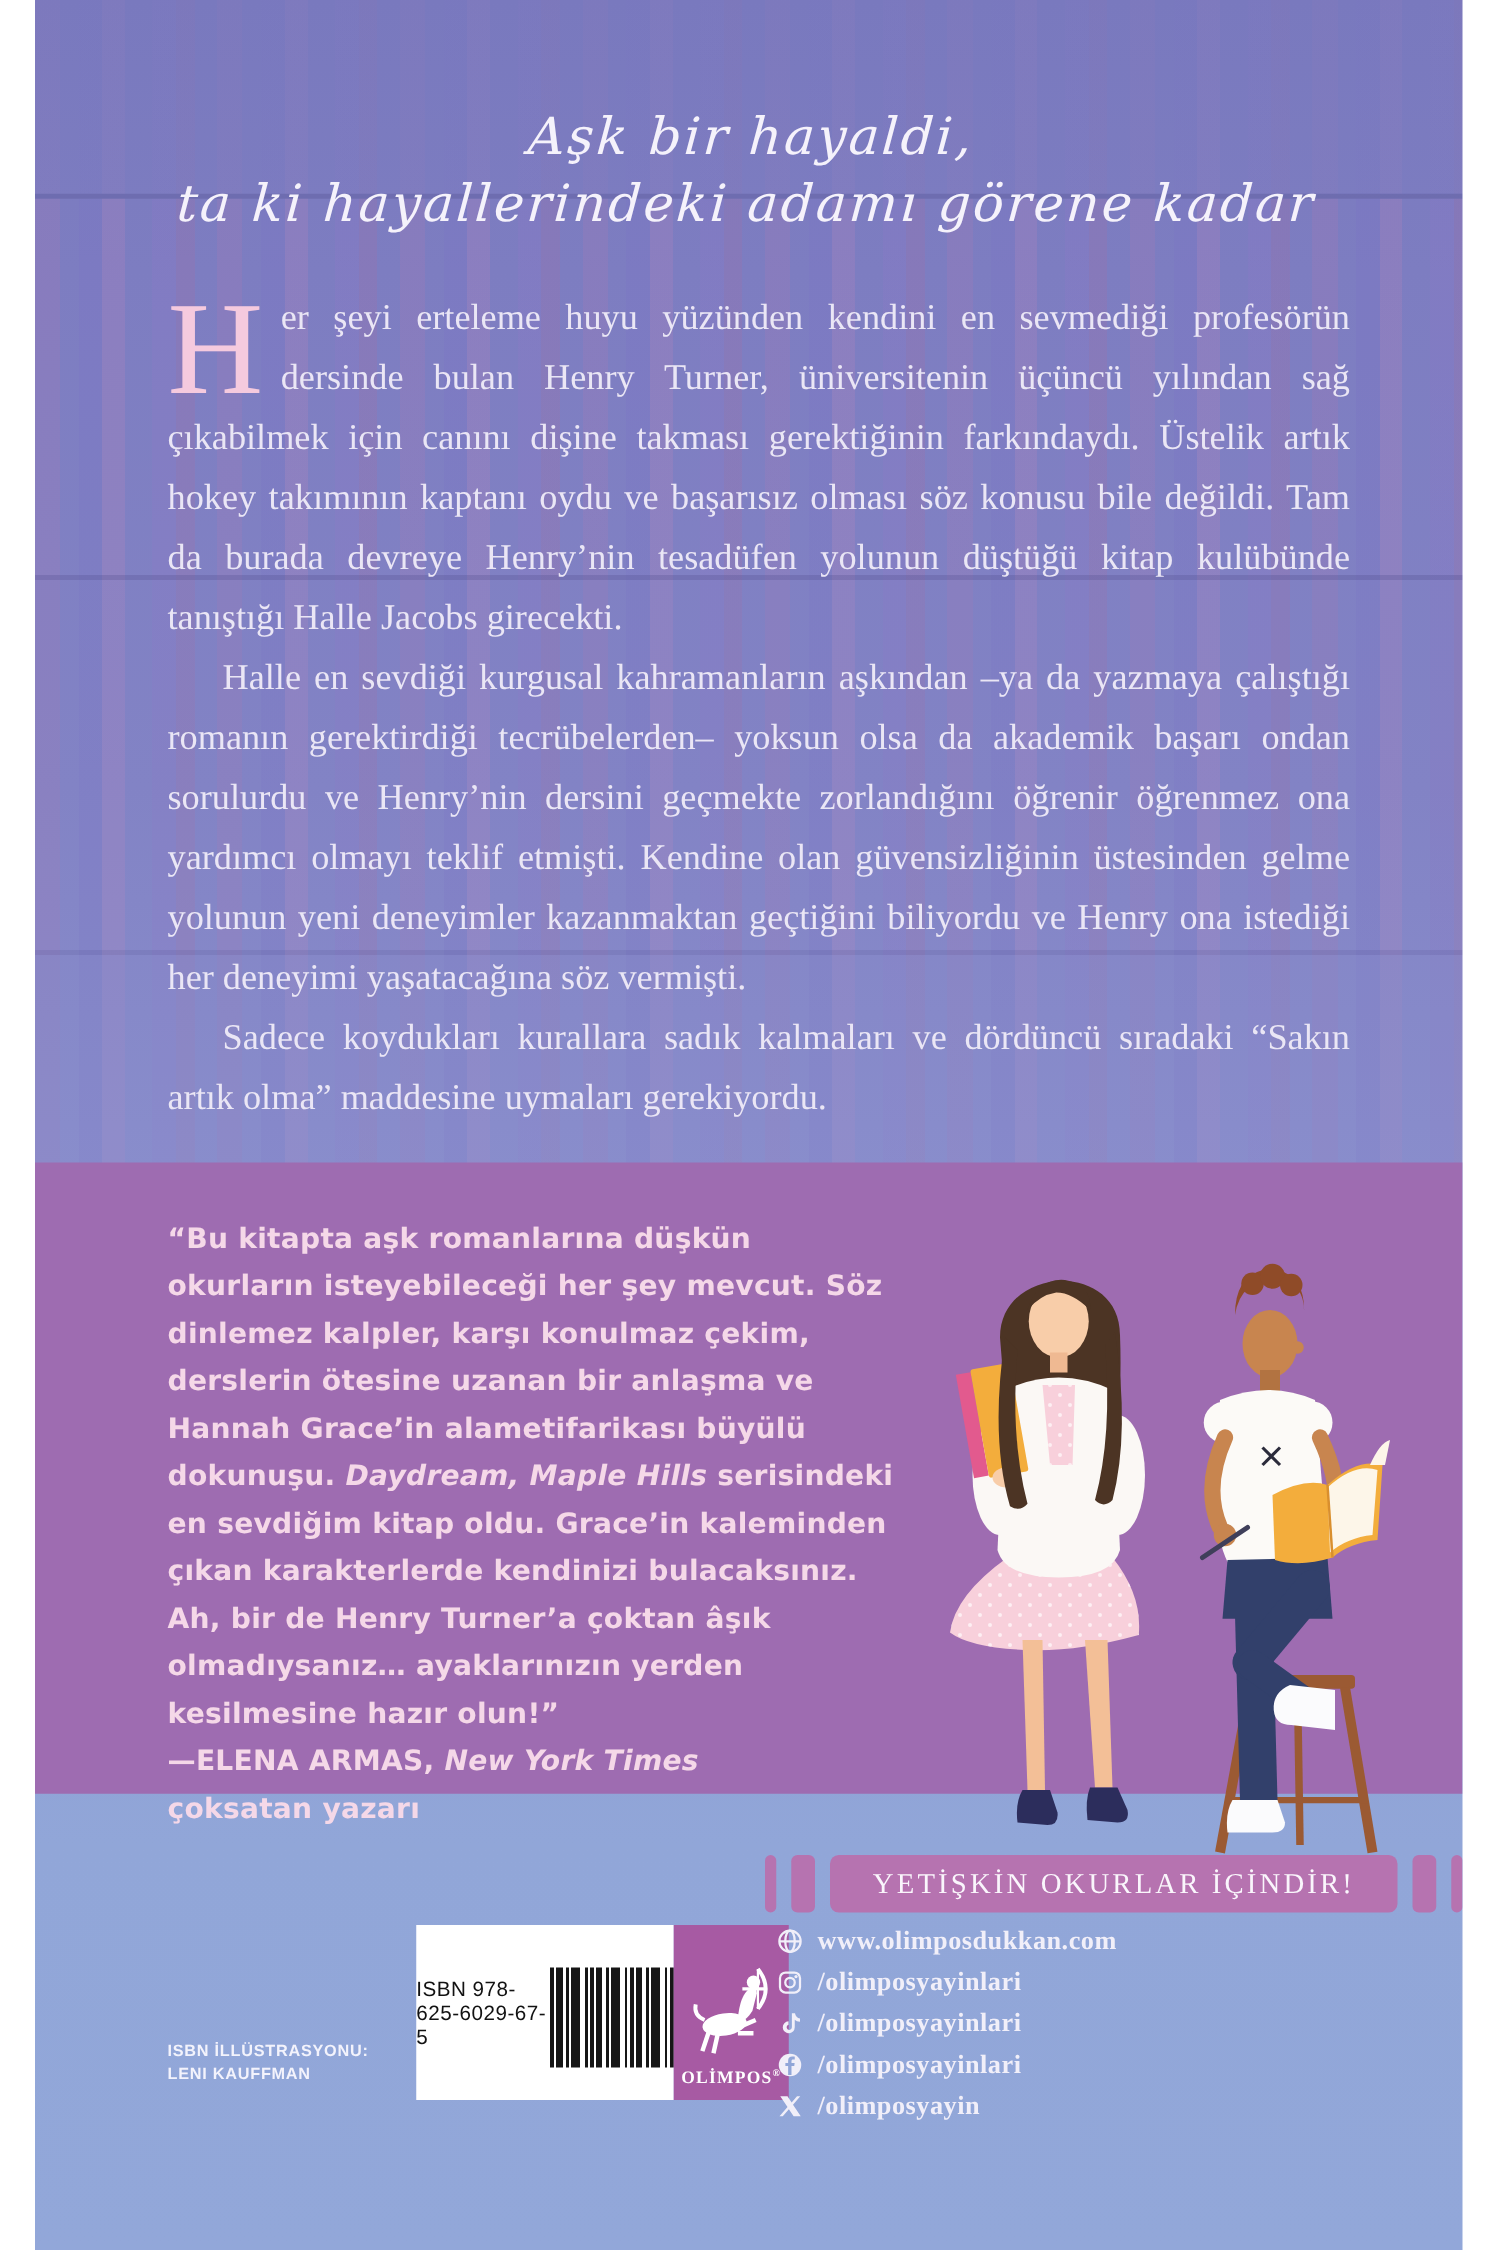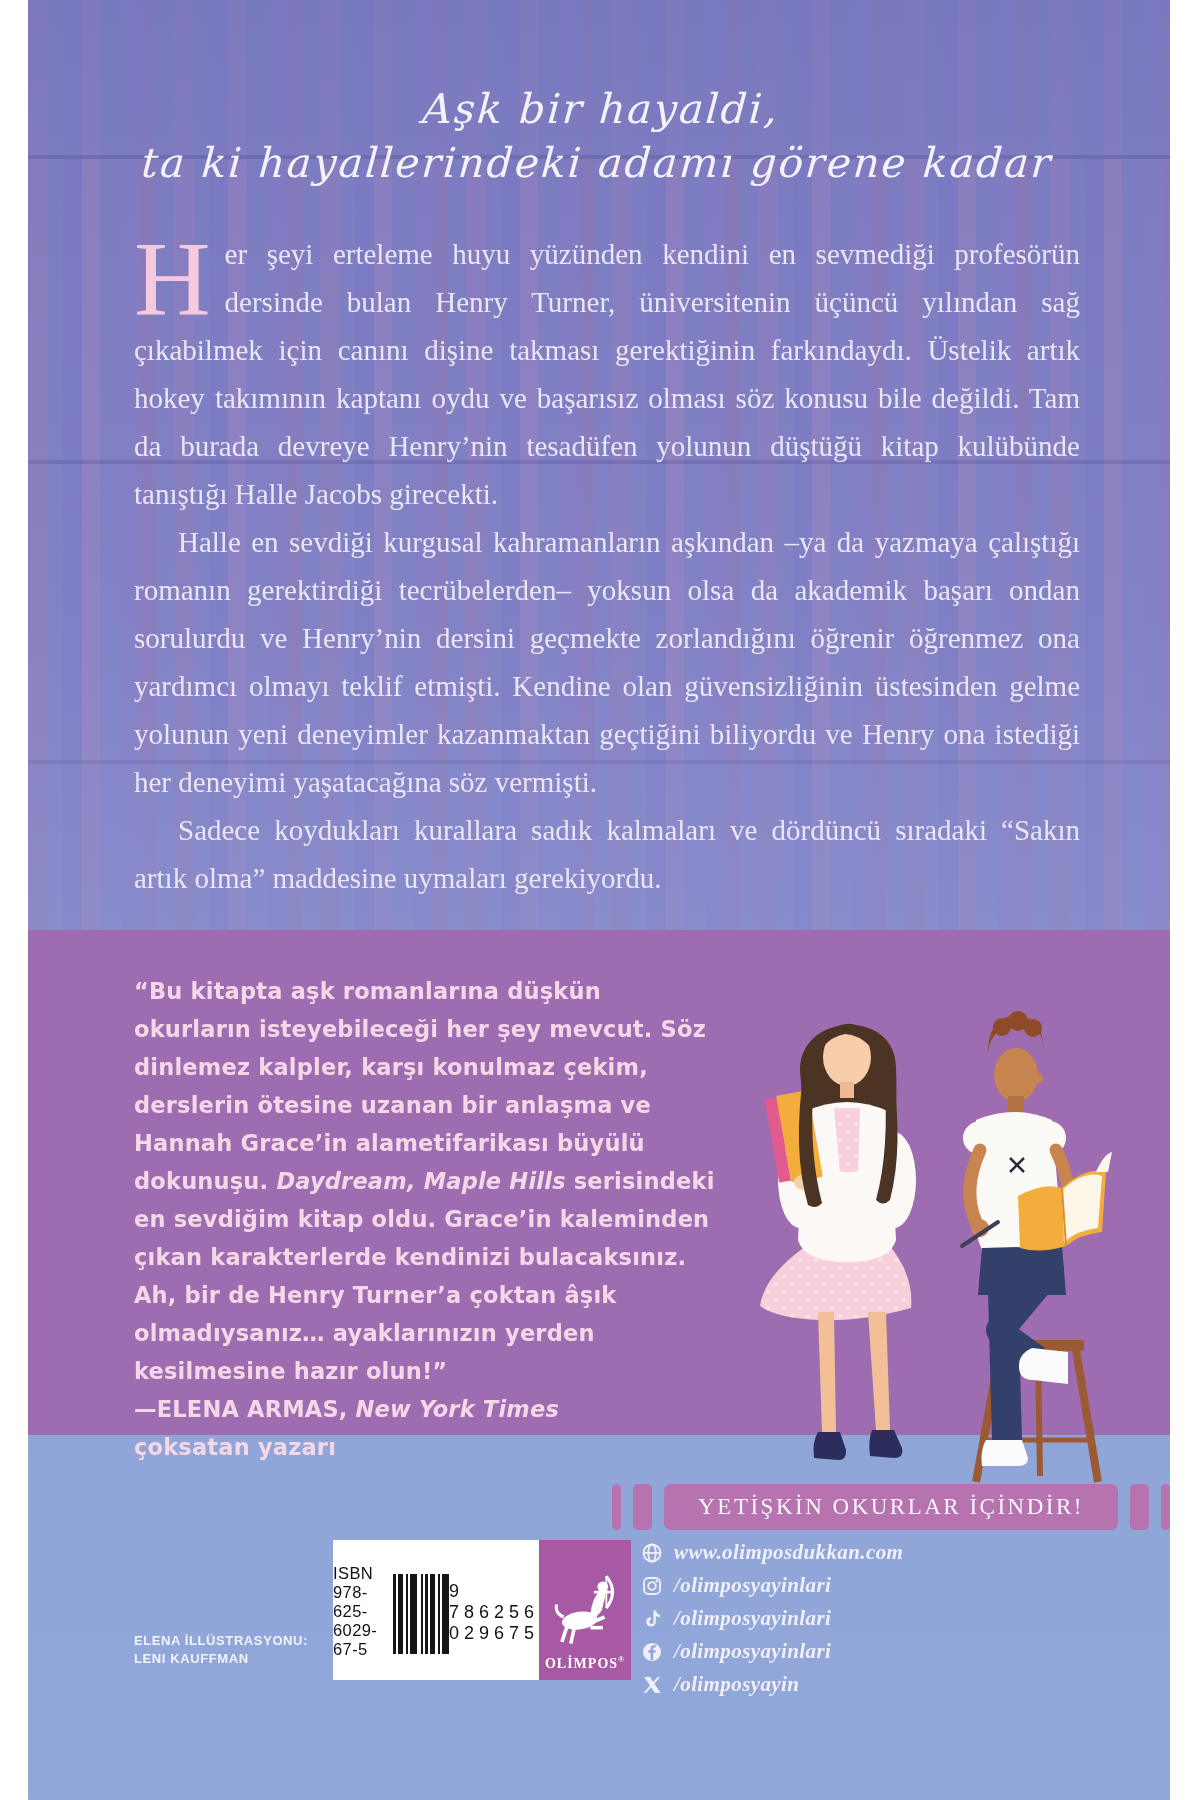--- a/index.html
+++ b/index.html
@@ -66,21 +66,21 @@
         background:repeating-linear-gradient(90deg,#161616 0 3px,#fff 3px 5px,#161616 5px 10px,
           #fff 10px 13px,#161616 13px 15px,#fff 15px 17px,#161616 17px 24px,#fff 24px 28px,
           #161616 28px 30px,#fff 30px 32px);}
   .digits{font-size:18px;color:#121212;letter-spacing:5px;margin-top:2px;}
   .logo-box{position:absolute;left:511px;top:1540px;width:92px;height:140px;background:#a75aa3;
           display:flex;flex-direction:column;align-items:center;justify-content:flex-end;
           padding-bottom:8px;box-sizing:border-box;}
   .logo-text{font-family:"Liberation Serif",serif;font-size:14px;font-weight:bold;
           letter-spacing:1px;color:#ffffff;margin-top:4px;}
   .logo-text sup{font-size:8px;}
-  .social{position:absolute;left:612px;top:1536px;color:#f1eff9;font-style:italic;}
+  .social{position:absolute;left:592px;top:1536px;color:#f1eff9;}
   .social-row{display:flex;align-items:center;height:33px;gap:10px;}
   .social-label{font-family:"Liberation Serif",serif;font-size:21px;font-weight:bold;letter-spacing:.4px;}
   .icon{width:24px;height:24px;display:flex;align-items:center;justify-content:center;}
 </style>
 </head>
 <body>
 
 <div class="page">
   <div class="cover">
 
@@ -206,28 +206,27 @@
 
     <div class="banner">
       <div class="bar thin"></div>
       <div class="bar thick"></div>
       <div class="banner-label">YETİŞKİN OKURLAR İÇİNDİR!</div>
       <div class="bar thick"></div>
       <div class="bar thin"></div>
     </div>
 
     <div class="credit">
-      <div>ELENA İLLÜSTRASYONU:</div>
+      <div>ISBN İLLÜSTRASYONU:</div>
       <div>LENI KAUFFMAN</div>
     </div>
 
     <div class="barcode-box">
       <div class="isbn">ISBN 978-625-6029-67-5</div>
       <div class="bars"></div>
-      <div class="digits">9 786256 029675</div>
     </div>
 
     <div class="logo-box">
       <svg width="64" height="84" viewBox="0 0 72 90">
         <g stroke="#ffffff" fill="#ffffff">
           <ellipse cx="30" cy="58" rx="20" ry="10" transform="rotate(-8 30 58)" stroke="none"></ellipse>
           <line x1="16" y1="64" x2="10" y2="82" stroke-width="4"></line>
           <line x1="24" y1="66" x2="20" y2="84" stroke-width="4"></line>
           <line x1="44" y1="60" x2="58" y2="54" stroke-width="4"></line>
           <line x1="42" y1="66" x2="56" y2="66" stroke-width="4"></line>

